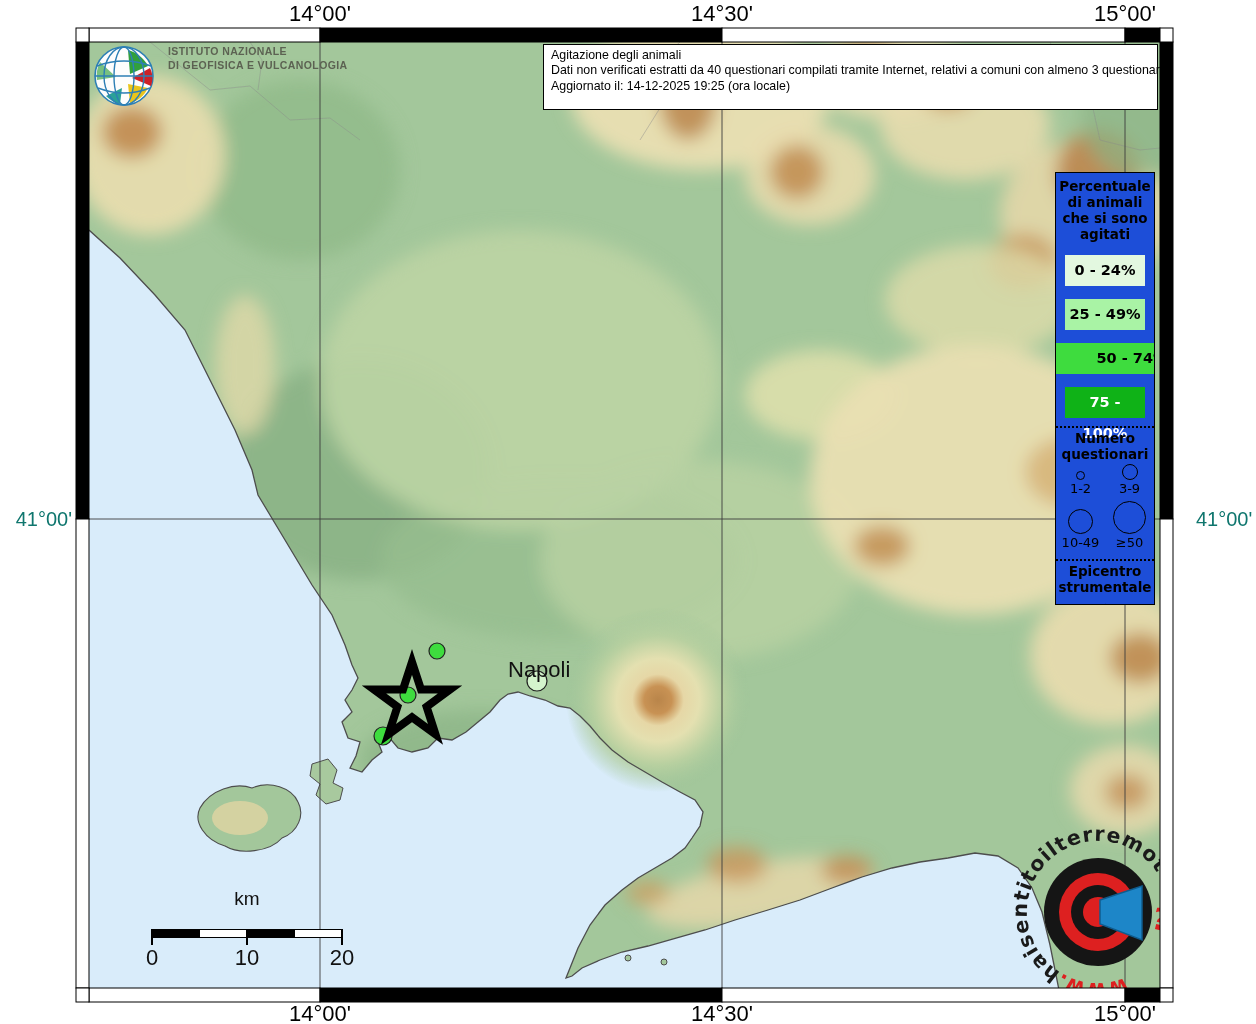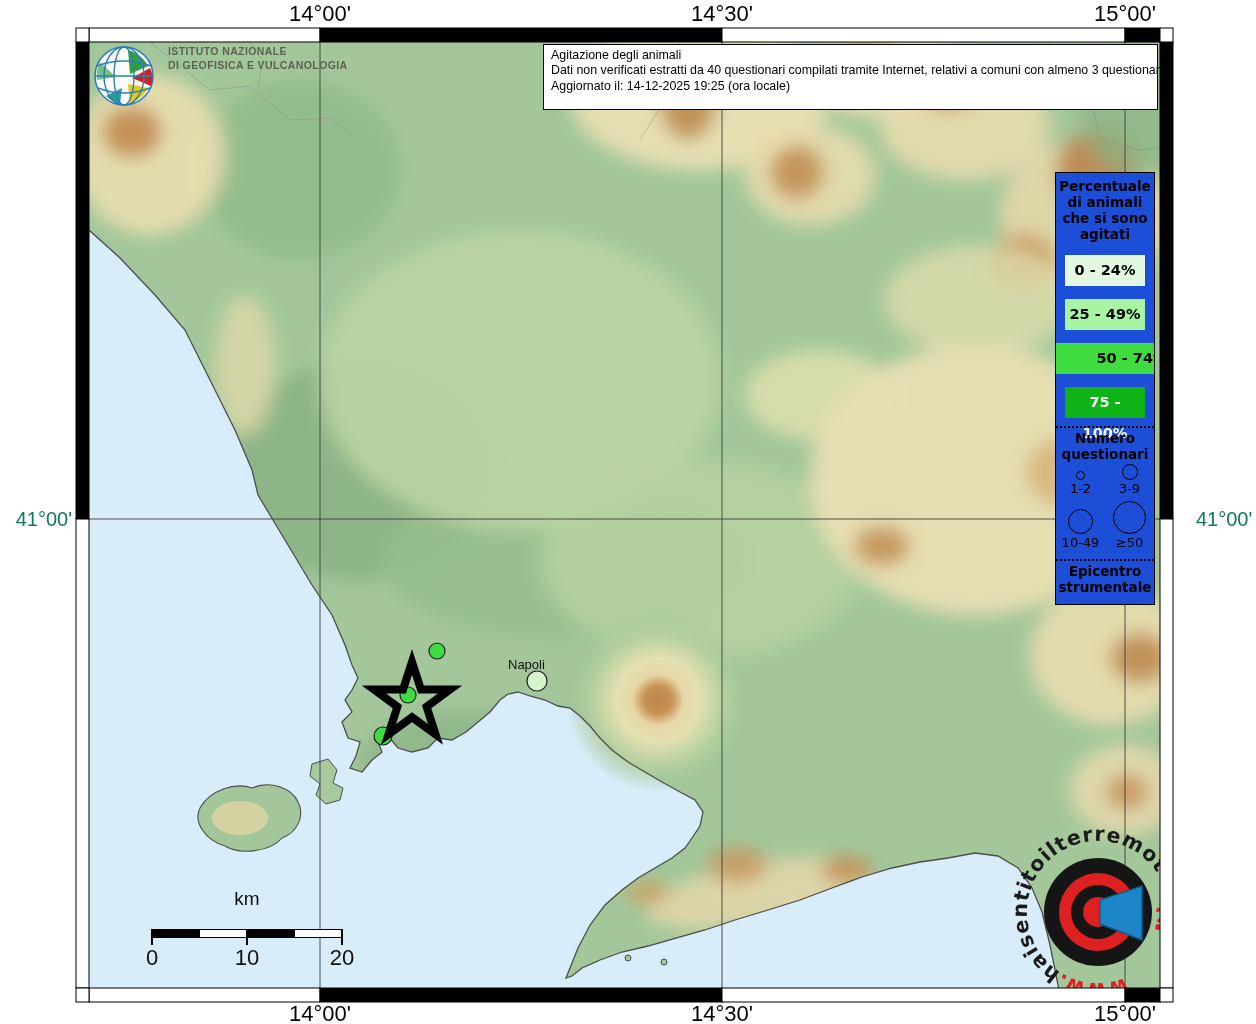--- a/index.html
+++ b/index.html
@@ -43,21 +43,21 @@
   
   .scalebar{position:absolute;left:151px;top:888px;width:192px;height:86px;}
   .sb-title{position:absolute;left:0;top:0;width:100%;text-align:center;font-size:19px;color:#111;}
   .sb-bar{position:absolute;left:0;top:41px;width:192px;height:9px;display:flex;border:1px solid #000;box-sizing:border-box;}
   .sb-seg{flex:1 1 auto;height:100%;}
   .sb-seg.b{background:#000;}
   .sb-seg.w{background:#fff;border-left:1px solid #000;border-right:1px solid #000;box-sizing:border-box;}
   .sb-tick{position:absolute;top:50px;width:1.6px;height:7px;background:#000;}
   .sb-num{position:absolute;top:57px;transform:translateX(-50%);font-size:22px;color:#111;}
 
-  .citylab{position:absolute;left:508px;top:657px;font-size:13px;color:#111;}
+  .citylab{position:absolute;left:508px;top:657px;font-size:22px;color:#111;}
 </style>
 </head>
 <body>
 
 <div id="stage">
 
 <svg id="mapsvg" width="1256" height="1024" viewBox="0 0 1256 1024">
   <defs>
     <clipPath id="mapclip">
           <rect x="89" y="42" width="1071" height="946"></rect>

